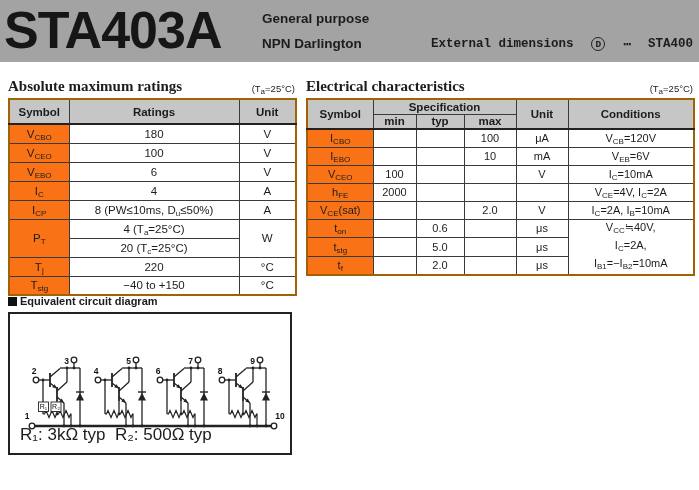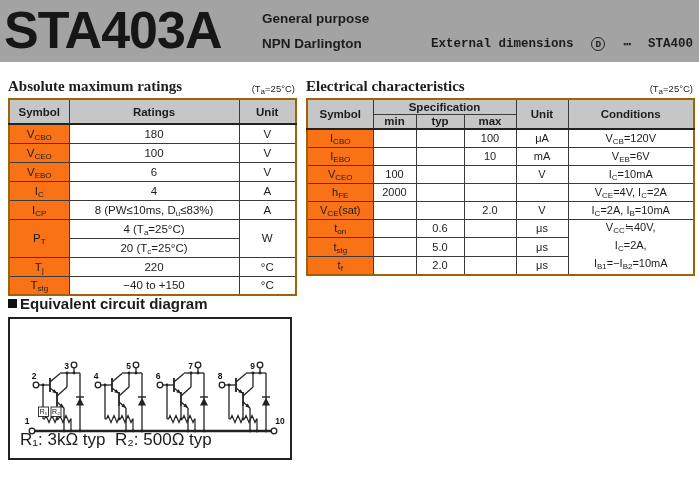--- a/index.html
+++ b/index.html
@@ -33,21 +33,21 @@
   .abs thead tr { height:25px; }
   .abs tbody tr { height:19px; }
   .elec thead tr { height:15px; }
   .elec thead th { font-size:11.5px; }
   .elec tbody tr { height:18px; }
   .elec td { font-size:11px; }
   .cond-line { line-height:14px; height:18px; }
 
   
   .marker-square { display:inline-block; width:9px; height:9px; background:#111; margin-right:3px; }
-  .circuit-title { display:flex; align-items:center; font-size:15px; font-weight:bold; }
+  .circuit-title { display:flex; align-items:center; font-size:11px; font-weight:bold; }
   .circuit-box { position:relative; margin-top:5px; width:284px; height:143px; border:2px solid #222; background:#fff; }
   .circuit-note { position:absolute; left:10px; bottom:8px; font-size:17px; white-space:pre; }
   .circuit-box svg { position:absolute; left:0; top:0; }
 </style>
 </head>
 <body>
 
 <div class="page">
 
   <div class="band">
@@ -98,21 +98,21 @@
           <td>6</td>
           <td>V</td>
         </tr>
         <tr>
           <td class="sym"><span>I</span><sub>C</sub></td>
           <td>4</td>
           <td>A</td>
         </tr>
         <tr>
           <td class="sym"><span>I</span><sub>CP</sub></td>
-          <td><span>8 (PW≤10ms, D</span><sub>u</sub><span>≤83%)</span></td>
+          <td><span>8 (PW≤10ms, D</span><sub>u</sub><span>≤50%)</span></td>
           <td>A</td>
         </tr>
         <tr>
           <td class="sym" rowspan="2"><span>P</span><sub>T</sub></td>
           <td><span>4 (T</span><sub>a</sub><span>=25°C)</span></td>
           <td rowspan="2">W</td>
         </tr>
         <tr>
           <td><span>20 (T</span><sub>c</sub><span>=25°C)</span></td>
         </tr>

